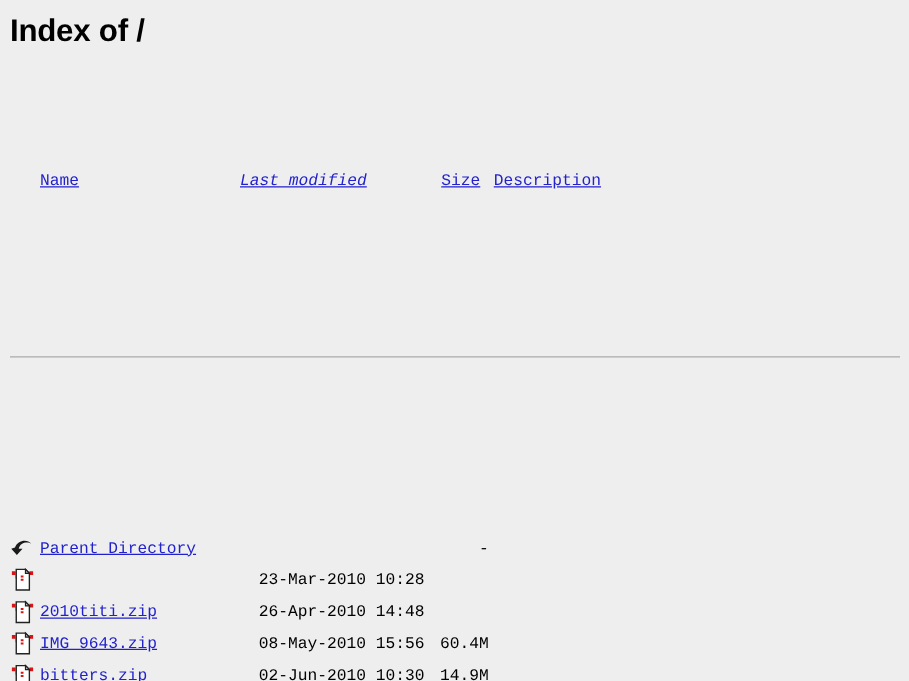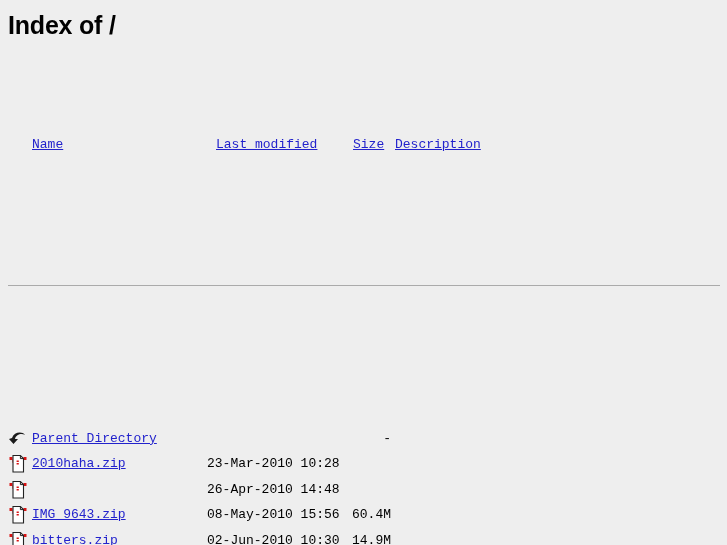--- a/index.html
+++ b/index.html
@@ -59,22 +59,23 @@
     padding-top: 4px;
     padding-bottom: 12px;
   }
   .col-name {
     position: absolute;
     left: 24px;
     top: 0;
   }
   .col-date {
     position: absolute;
-    left: 208px;
+    left: 184px;
     top: 0;
+    font-style: italic;
   }
   .col-size {
     position: absolute;
     left: 345px;
     top: 0;
   }
   .col-desc {
     position: absolute;
     left: 387px;
     top: 0;
@@ -151,28 +152,28 @@
 
     <div id="rows-container"><div class="row"><span class="icon"><svg width="20" height="21" viewBox="0 0 20 21">
               <path d="M4 9 C6 3, 14 2, 17 6 C14 4, 8 5, 7 10 L10 10 L5.5 15 L1 10 Z" fill="#1a1a1a"></path>
             </svg></span><span class="name"><a class="file-link" href="#">Parent Directory</a></span><span class="size">-</span><span class="desc"></span></div><div class="row"><span class="icon"><svg width="20" height="21" viewBox="0 0 20 21">
               <path d="M1.5 11.5 L1.5 6 L4.5 6 L4.5 3 L1.5 3 Z" fill="#d81414"></path>
               <path d="M18.5 11.5 L18.5 6 L15.5 6 L15.5 3 L18.5 3 Z" fill="#d81414"></path>
               <path d="M4.5 5.5 h8 v3.2 h-8 Z" fill="#d81414"></path>
               <path d="M5 1.5 h7.4 l3.1 3.1 V18 H5 Z" fill="#ffffff" stroke="#222222" stroke-width="1.1"></path>
               <path d="M12.4 1.5 v3.1 h3.1 Z" fill="#cccccc" stroke="#222222" stroke-width="1"></path>
               <path d="M8.6 6.4 h2.2 v1.6 h-2.2 Z M8.6 9 h2.2 v1.6 h-2.2 Z" fill="#d81414"></path>
-            </svg></span><span class="name"><a class="file-link" href="#">2010haha.zip</a></span><span class="date">23-Mar-2010 10:28</span><span class="desc"></span></div><div class="row"><span class="icon"><svg width="20" height="21" viewBox="0 0 20 21">
+            </svg></span><span class="date">23-Mar-2010 10:28</span><span class="desc"></span></div><div class="row"><span class="icon"><svg width="20" height="21" viewBox="0 0 20 21">
               <path d="M1.5 11.5 L1.5 6 L4.5 6 L4.5 3 L1.5 3 Z" fill="#d81414"></path>
               <path d="M18.5 11.5 L18.5 6 L15.5 6 L15.5 3 L18.5 3 Z" fill="#d81414"></path>
               <path d="M4.5 5.5 h8 v3.2 h-8 Z" fill="#d81414"></path>
               <path d="M5 1.5 h7.4 l3.1 3.1 V18 H5 Z" fill="#ffffff" stroke="#222222" stroke-width="1.1"></path>
               <path d="M12.4 1.5 v3.1 h3.1 Z" fill="#cccccc" stroke="#222222" stroke-width="1"></path>
               <path d="M8.6 6.4 h2.2 v1.6 h-2.2 Z M8.6 9 h2.2 v1.6 h-2.2 Z" fill="#d81414"></path>
-            </svg></span><span class="date">26-Apr-2010 14:48</span><span class="desc"></span></div><div class="row"><span class="icon"><svg width="20" height="21" viewBox="0 0 20 21">
+            </svg></span><span class="name"><a class="file-link" href="#">2010titi.zip</a></span><span class="date">26-Apr-2010 14:48</span><span class="desc"></span></div><div class="row"><span class="icon"><svg width="20" height="21" viewBox="0 0 20 21">
               <path d="M1.5 11.5 L1.5 6 L4.5 6 L4.5 3 L1.5 3 Z" fill="#d81414"></path>
               <path d="M18.5 11.5 L18.5 6 L15.5 6 L15.5 3 L18.5 3 Z" fill="#d81414"></path>
               <path d="M4.5 5.5 h8 v3.2 h-8 Z" fill="#d81414"></path>
               <path d="M5 1.5 h7.4 l3.1 3.1 V18 H5 Z" fill="#ffffff" stroke="#222222" stroke-width="1.1"></path>
               <path d="M12.4 1.5 v3.1 h3.1 Z" fill="#cccccc" stroke="#222222" stroke-width="1"></path>
               <path d="M8.6 6.4 h2.2 v1.6 h-2.2 Z M8.6 9 h2.2 v1.6 h-2.2 Z" fill="#d81414"></path>
             </svg></span><span class="name"><a class="file-link" href="#">IMG 9643.zip</a></span><span class="date">08-May-2010 15:56</span><span class="size">60.4M</span><span class="desc"></span></div><div class="row"><span class="icon"><svg width="20" height="21" viewBox="0 0 20 21">
               <path d="M1.5 11.5 L1.5 6 L4.5 6 L4.5 3 L1.5 3 Z" fill="#d81414"></path>
               <path d="M18.5 11.5 L18.5 6 L15.5 6 L15.5 3 L18.5 3 Z" fill="#d81414"></path>
               <path d="M4.5 5.5 h8 v3.2 h-8 Z" fill="#d81414"></path>

